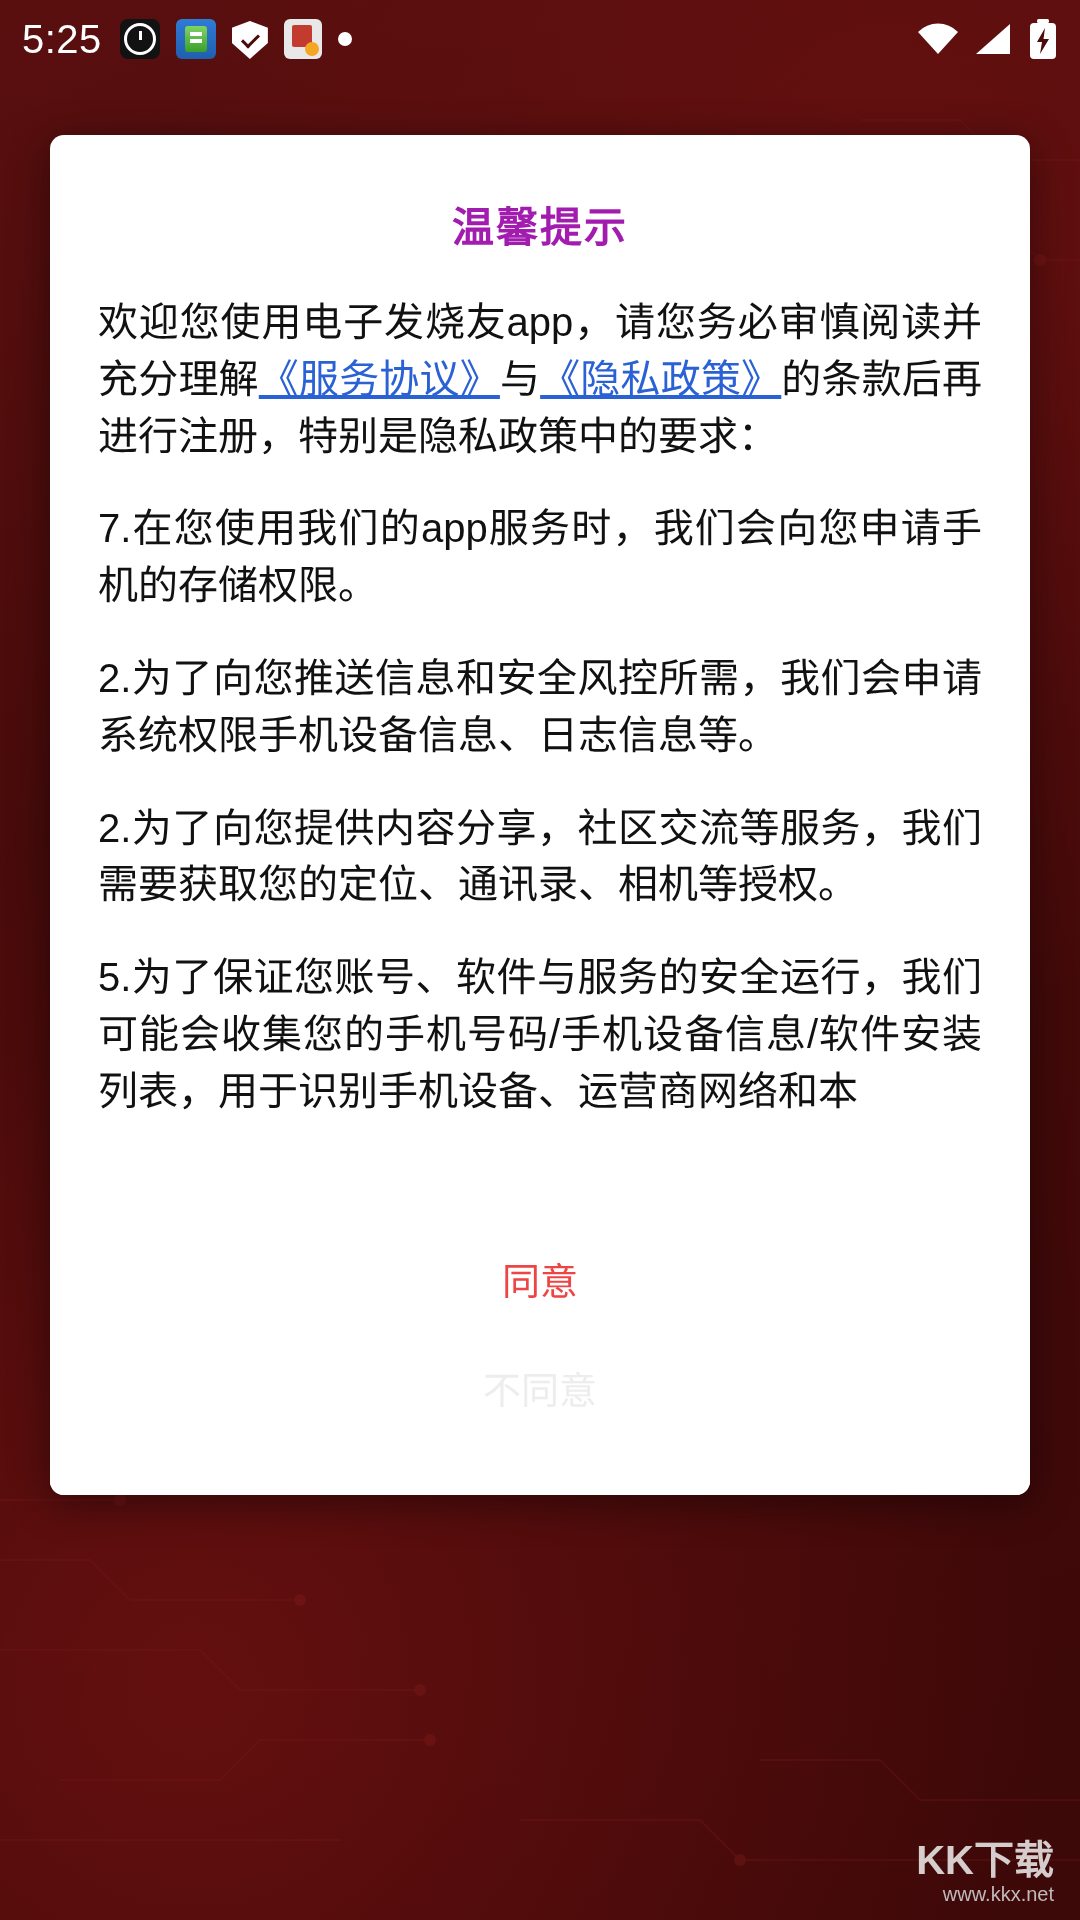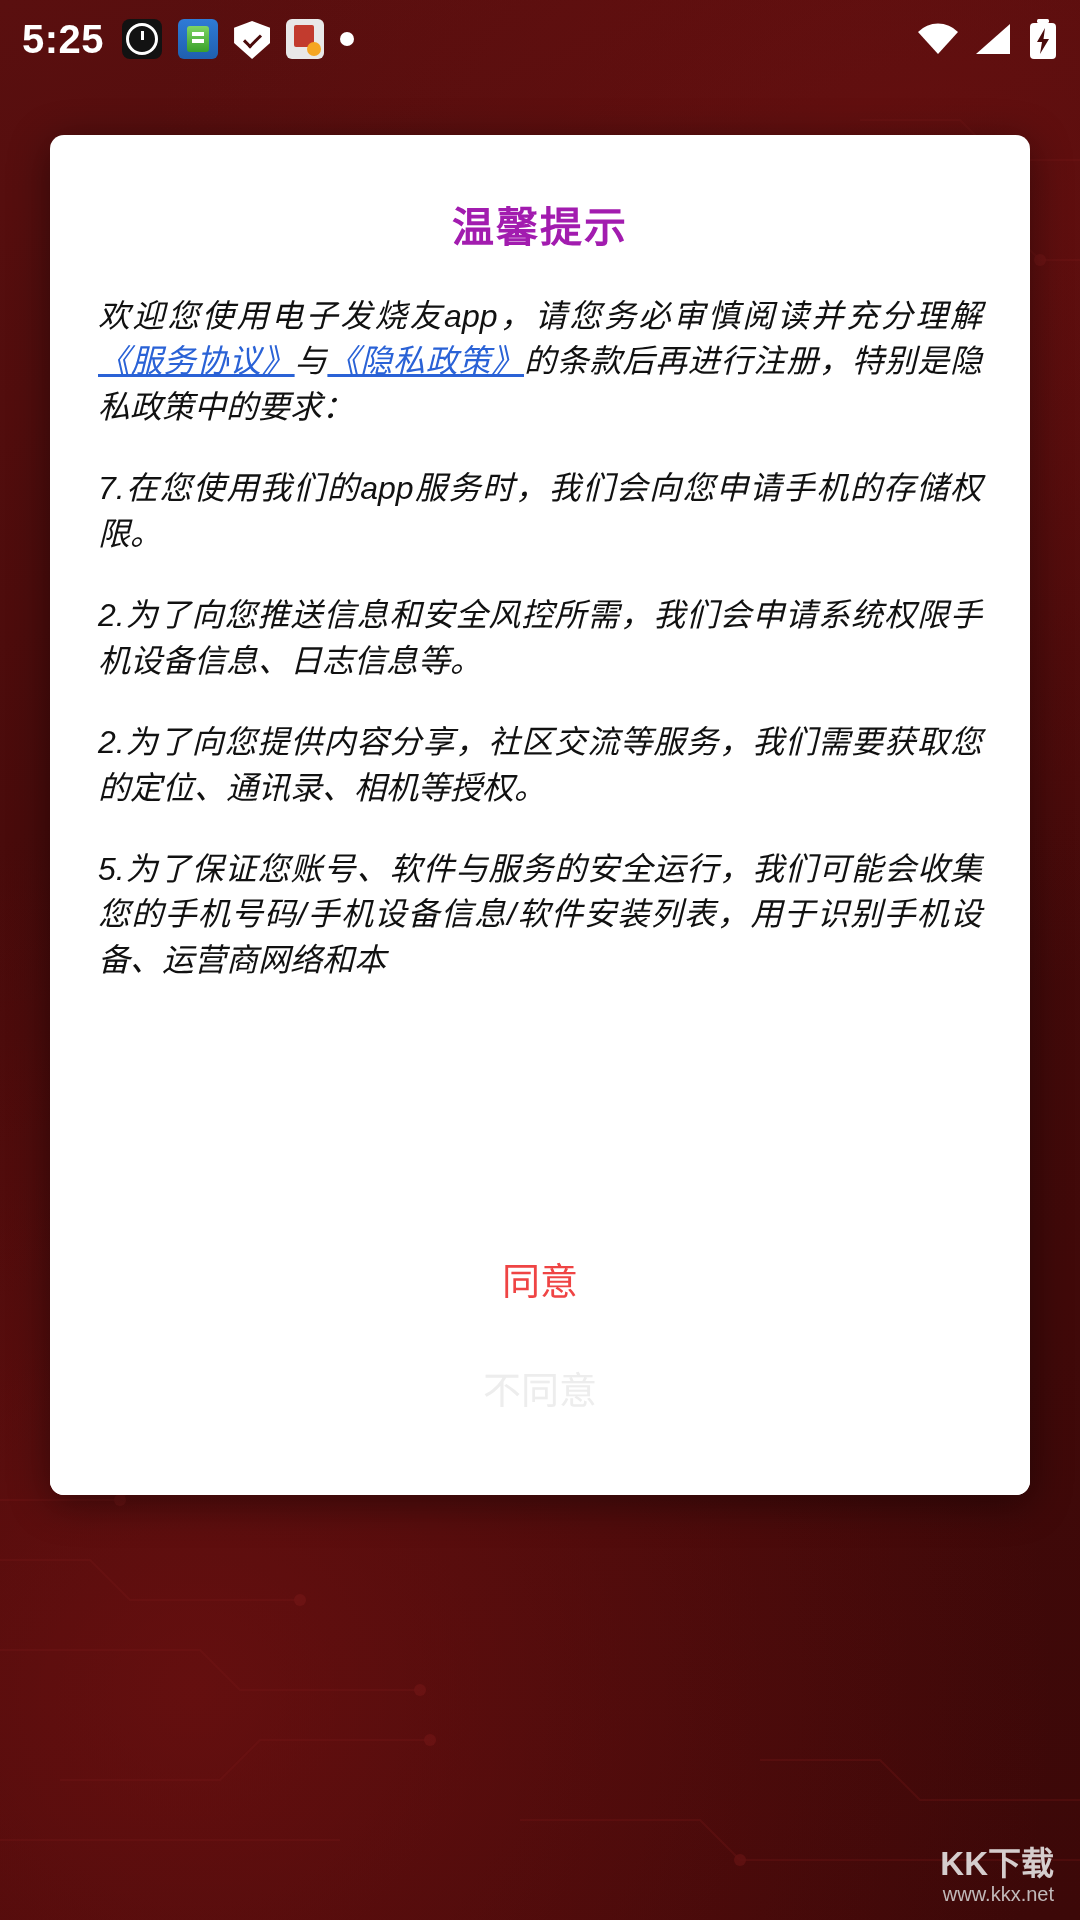--- a/index.html
+++ b/index.html
@@ -31,21 +31,21 @@
     top: 0; left: 0; right: 0;
     height: 78px;
     display: flex;
     align-items: center;
     padding: 0 22px;
     color: #ffffff;
     z-index: 5;
   }
   #clock {
     font-size: 40px;
-    font-weight: 700;
+    font-weight: 400;
     letter-spacing: 0.5px;
     line-height: 1;
     margin-right: 18px;
   }
   .status-icons-left { display: flex; align-items: center; gap: 16px; }
   .status-icons-right { display: flex; align-items: center; gap: 14px; margin-left: auto; }
 
   .sicon { display: block; }
 
   .ic-alarm {
@@ -136,25 +136,24 @@
     font-weight: bold;
     color: #a21caf;
     margin-top: 58px;
     margin-bottom: 18px;
     letter-spacing: 2px;
   }
   #dialog-body {
     flex: 1 1 auto;
     overflow: hidden;
     padding: 22px 48px 0 48px;
-    font-size: 32px;
+    font-size: 40px;
     line-height: 1.42;
     color: #111111;
     position: relative;
-    font-style: italic;
   }
   #dialog-body p { margin: 0 0 36px 0; text-align: justify; }
   #dialog-body p:last-child { margin-bottom: 0; }
   .lnk { color: #2a62d6; }
 
   #dialog-actions {
     flex: 0 0 auto;
     padding: 10px 0 70px 0;
     text-align: center;
     background: #ffffff;
@@ -186,21 +185,21 @@
   #watermark {
     position: absolute;
     right: 26px;
     bottom: 14px;
     text-align: right;
     z-index: 6;
     color: #c9c9c9;
     opacity: .85;
     line-height: 1.15;
   }
-  #wm-main { font-size: 33px; font-weight: bold; color: #f0f0f0; }
+  #wm-main { font-size: 40px; font-weight: bold; color: #f0f0f0; }
   #wm-sub { font-size: 20px; color: #d8d8d8; }
 </style>
 </head>
 <body>
 
 <div id="bg">
   <svg viewBox="0 0 1080 1920" preserveAspectRatio="none">
     <g stroke="#7a1a1a" stroke-width="2" fill="none" opacity="0.8">
       <path d="M0 1500 L120 1500 L160 1460 L320 1460"></path>
       <path d="M0 1560 L90 1560 L130 1600 L300 1600"></path>

